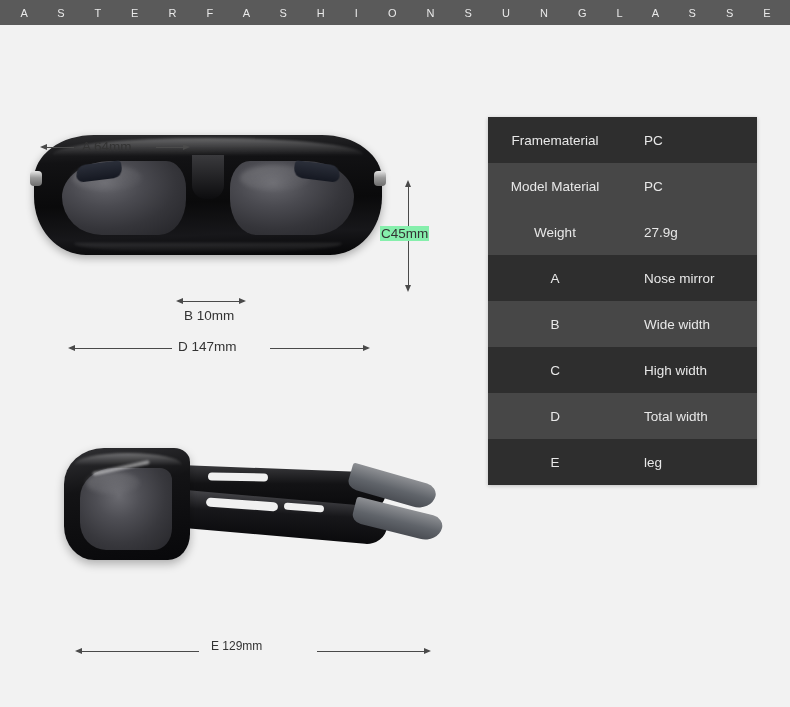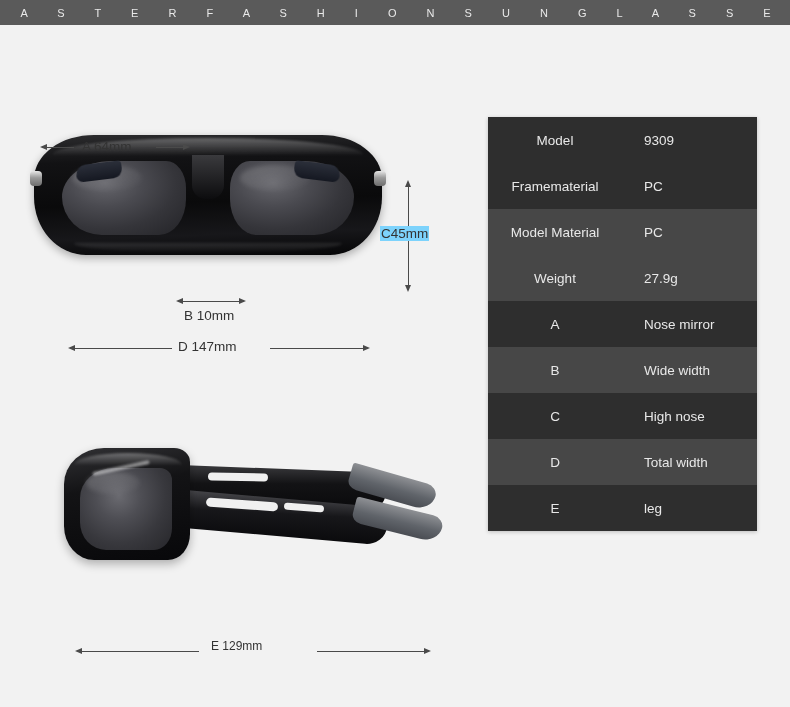--- a/index.html
+++ b/index.html
@@ -165,21 +165,21 @@
   .dim-a .hline.seg2{left:116px;top:9px;width:32px;}
   .dim-a .arrow-l{left:0;top:6px;}
   .dim-a .arrow-r{left:143px;top:6px;}
   .dim-a .dim-label{position:absolute;left:42px;top:1px;}
 
   
   .dim-c{left:380px;top:142px;width:60px;height:112px;}
   .dim-c .vline{left:28px;top:6px;height:100px;}
   .dim-c .arrow-u{left:24.5px;top:0;}
   .dim-c .arrow-d{left:24.5px;top:105px;}
-  .dim-c .dim-label{position:absolute;left:0;top:46px;background:#7dd3fc;padding:0 1px;}
+  .dim-c .dim-label{position:absolute;left:0;top:46px;background:#86efac;padding:0 1px;}
 
   
   .dim-b{left:176px;top:258px;width:92px;height:32px;}
   .dim-b .hline.seg1{left:6px;top:5px;width:62px;}
   .dim-b .arrow-l{left:0;top:2px;}
   .dim-b .arrow-r{left:63px;top:2px;}
   .dim-b .dim-label{position:absolute;left:8px;top:12px;}
 
   
   .dim-d{left:68px;top:300px;width:304px;height:22px;}
@@ -302,24 +302,20 @@
     <span class="hline seg1"></span>
     <span class="dim-label big">E 129mm</span>
     <span class="hline seg2"></span>
     <span class="arrow-r"></span>
   </div>
 
 </div>
 
 <div class="spec-table" id="spec-table">
     <div class="spec-row odd">
-      <div class="spec-key">Model</div>
-      <div class="spec-val">9309</div>
-    </div>
-    <div class="spec-row odd">
       <div class="spec-key">Framematerial</div>
       <div class="spec-val">PC</div>
     </div>
     <div class="spec-row even">
       <div class="spec-key">Model Material</div>
       <div class="spec-val">PC</div>
     </div>
     <div class="spec-row even">
       <div class="spec-key">Weight</div>
       <div class="spec-val">27.9g</div>
@@ -327,21 +323,21 @@
     <div class="spec-row odd">
       <div class="spec-key">A</div>
       <div class="spec-val">Nose mirror</div>
     </div>
     <div class="spec-row even">
       <div class="spec-key">B</div>
       <div class="spec-val">Wide width</div>
     </div>
     <div class="spec-row odd">
       <div class="spec-key">C</div>
-      <div class="spec-val">High nose</div>
+      <div class="spec-val">High width</div>
     </div>
     <div class="spec-row even">
       <div class="spec-key">D</div>
       <div class="spec-val">Total width</div>
     </div>
     <div class="spec-row odd">
       <div class="spec-key">E</div>
       <div class="spec-val">leg</div>
     </div>
   </div>

